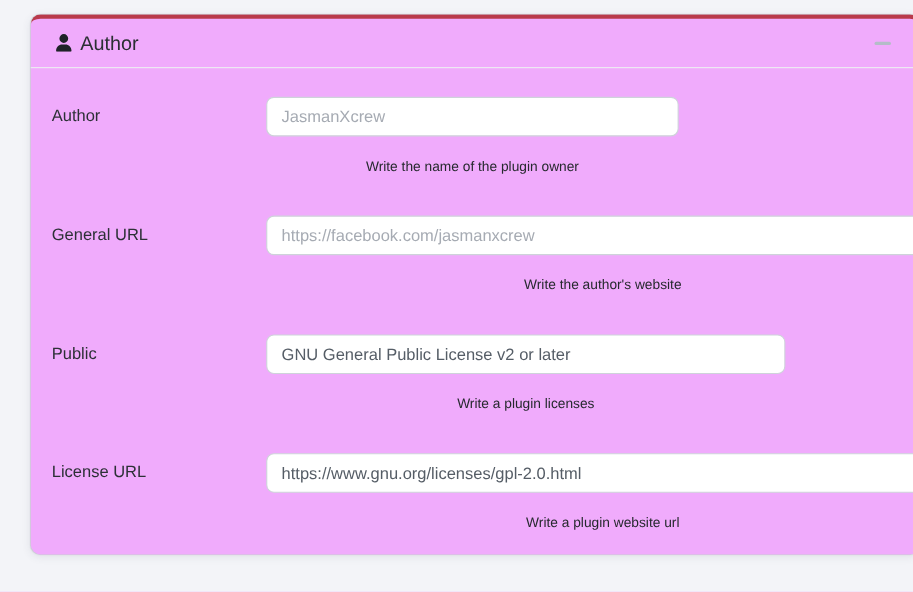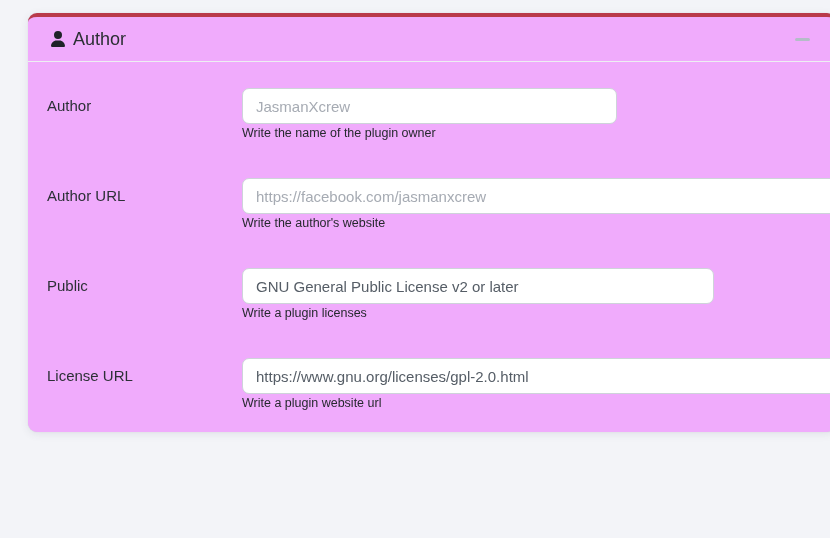--- a/index.html
+++ b/index.html
@@ -63,23 +63,24 @@
     color: #555d66;
     font-family: "Liberation Sans", "DejaVu Sans", sans-serif;
     background: #fff;
     outline: none;
   }
   .text-input::placeholder { color: #a6abb3; opacity: 1; }
   .w-375 { width: 375px; }
   .w-569 { width: 612px; }
   .w-439 { width: 472px; }
   .help-text {
-    margin-top: 2px;
+    margin-top: 20px;
     font-size: 12.5px;
     color: #26292e;
+    text-align: center;
   }
   .card-footer {
     background: #f7f7f8;
     border-top: 1px solid #ececee;
     border-radius: 0 0 9px 9px;
     padding: 15px 19px;
   }
   .save-btn {
     display: inline-flex;
     align-items: center;
@@ -117,21 +118,21 @@
 
     <div class="field-row">
       <label class="field-label">Author</label>
       <div class="field-main">
         <input type="text" class="text-input w-375" placeholder="JasmanXcrew" value="" style="">
         <div class="help-text">Write the name of the plugin owner</div>
       </div>
     </div>
 
     <div class="field-row">
-      <label class="field-label">Author URL</label>
+      <label class="field-label">General URL</label>
       <div class="field-main">
         <input type="text" class="text-input w-569" placeholder="https://facebook.com/jasmanxcrew" value="" style="">
         <div class="help-text">Write the author's website</div>
       </div>
     </div>
 
     <div class="field-row">
       <label class="field-label">Public</label>
       <div class="field-main">
         <input type="text" class="text-input w-439" placeholder="" value="GNU General Public License v2 or later" style="">

